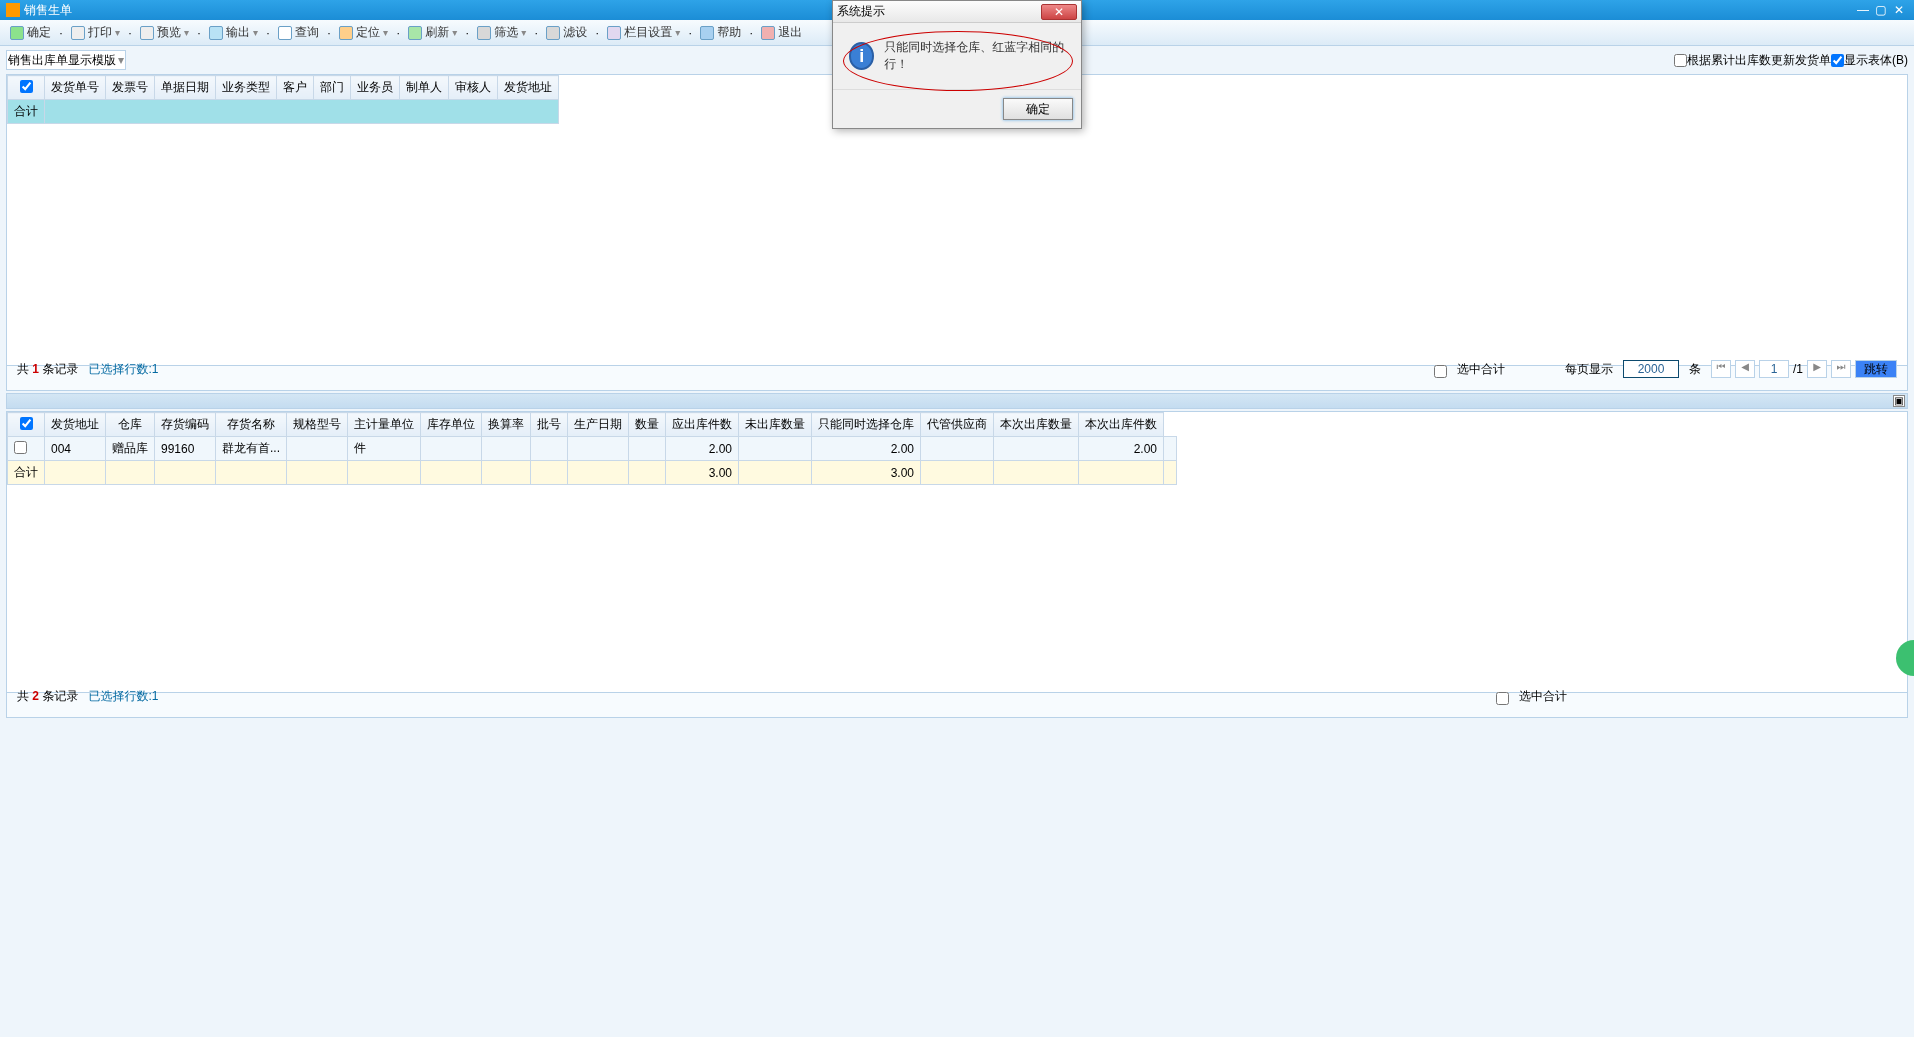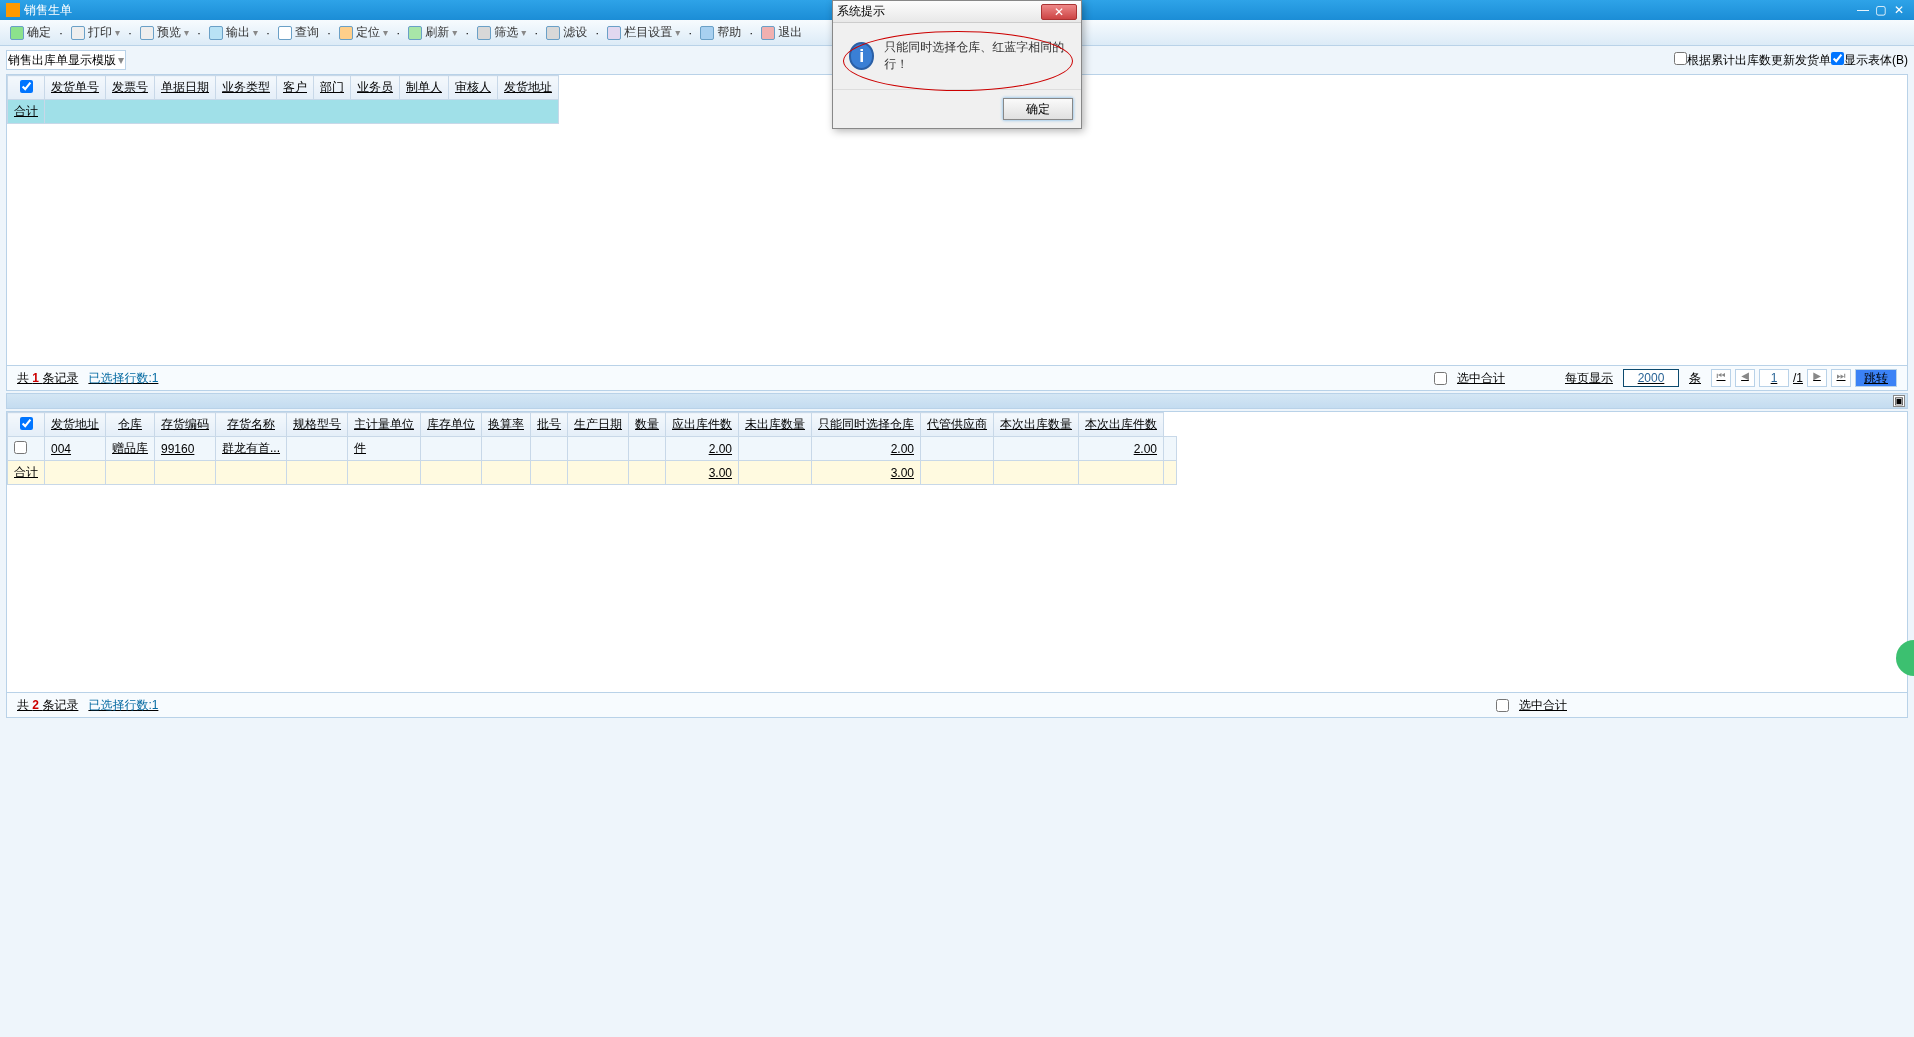--- a/index.html
+++ b/index.html
@@ -21,32 +21,32 @@
 .ic-refresh { background: #a8e6a8; }
 .ic-filter { background: #d8d8d8; }
 .ic-set { background: #d8d8d8; }
 .ic-col { background: #e2d8f0; }
 .ic-help { background: #a8d0f0; border-radius: 50%; }
 .ic-exit { background: #f0b0b0; }
 .subbar { display: flex; align-items: center; height: 28px; padding: 0 6px; position: relative; }
 .template { border: 1px solid #b9d2e8; background: #fff; width: 120px; height: 20px; display: flex; align-items: center; padding: 0 1px; }
 .template .arrow { margin-left: auto; color: #888; }
 .page-title { position: absolute; left: 50%; transform: translateX(-50%); font-size: 16px; font-weight: bold; color: #333; }
-.right-opts { margin-left: auto; display: flex; gap: 0; }
+.right-opts { margin-left: auto; display: flex; align-items: center; gap: 0; }
 .chk { width: 13px; height: 13px; }
-.panel { border: 1px solid #b9d2e8; margin: 0 6px; background: #fff; text-decoration: underline; }
+.panel { border: 1px solid #b9d2e8; margin: 0 6px; background: #fff; }
 .table { border-collapse: collapse; }
 .table th, .table td { border: 1px solid #c8d8e8; padding: 3px 6px; text-align: left; white-space: nowrap; height: 19px; }
 .table th { background: linear-gradient(#f4f8fc, #e4eef8); font-weight: normal; text-align: center; }
 .table td.num { text-align: right; }
 .row-sel { background: #a0e0e8; }
 .row-normal { background: #f0f7fc; }
 .row-total { background: #fffae0; }
 .chk-cell { width: 24px; text-align: center; }
-.statusbar { display: flex; align-items: center; height: 24px; padding: 12px 10px; gap: 10px; background: #f7fbfe; border-top: 1px solid #b9d2e8; }
+.statusbar { display: flex; align-items: flex-end; height: 24px; padding: 12px 10px; gap: 10px; background: #f7fbfe; border-top: 1px solid #b9d2e8; }
 .statusbar .sel-count { color: #0369a1; }
 .statusbar .spacer { flex: 1; }
 .pagectl { display: flex; align-items: center; gap: 4px; }
 .pgbtn { border: 1px solid #b9d2e8; background: #fff; width: 20px; height: 18px; text-align: center; cursor: pointer; font-size: 10px; color: #888; }
 .pginput { width: 30px; height: 18px; border: 1px solid #b9d2e8; text-align: center; color: #2a6496; }
 .pagesize { width: 56px; height: 18px; border: 1px solid #0c4a6e; text-align: center; color: #2a6496; }
 .jump { border: 1px solid #b9d2e8; background: #3b82f6; height: 18px; padding: 0 8px; cursor: pointer; }
 .midbar { height: 16px; background: linear-gradient(#d4e6f4, #c4dcf0); margin: 2px 6px; border: 1px solid #b9d2e8; position: relative; }
 .collapse-ico { position: absolute; right: 2px; top: 1px; width: 12px; height: 12px; border: 1px solid #888; background: #fff; text-align: center; line-height: 10px; font-size: 10px; cursor: pointer; }
 .top-table-area { height: 290px; overflow: auto; background: #fff; }

